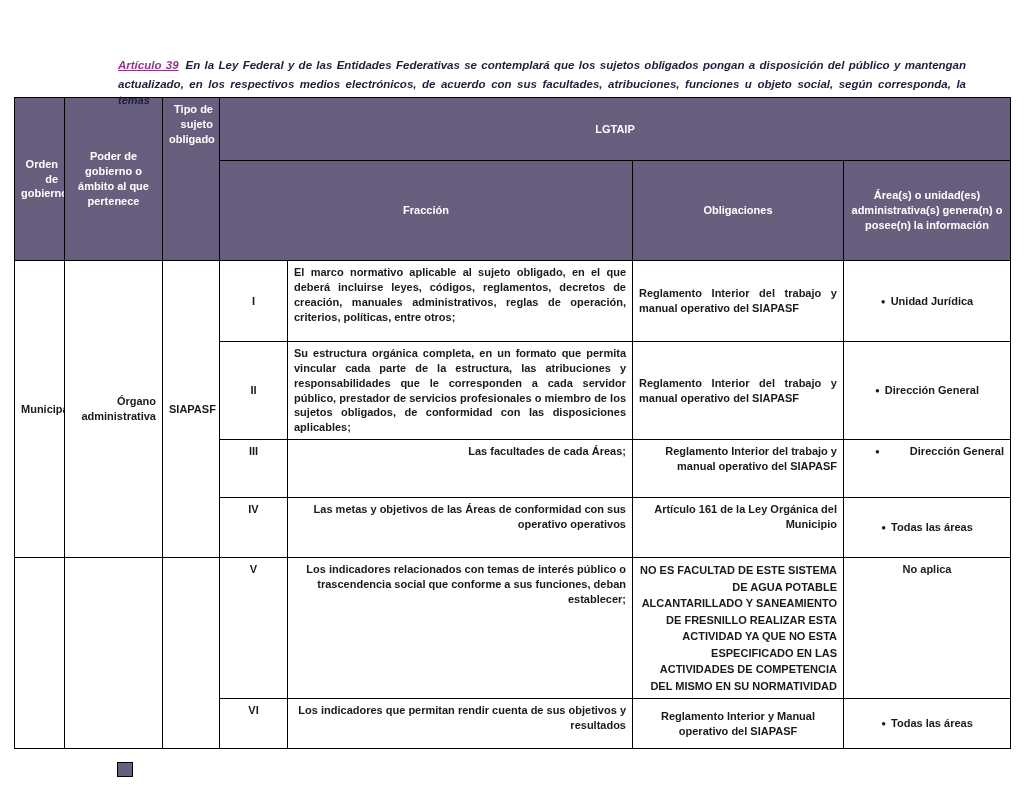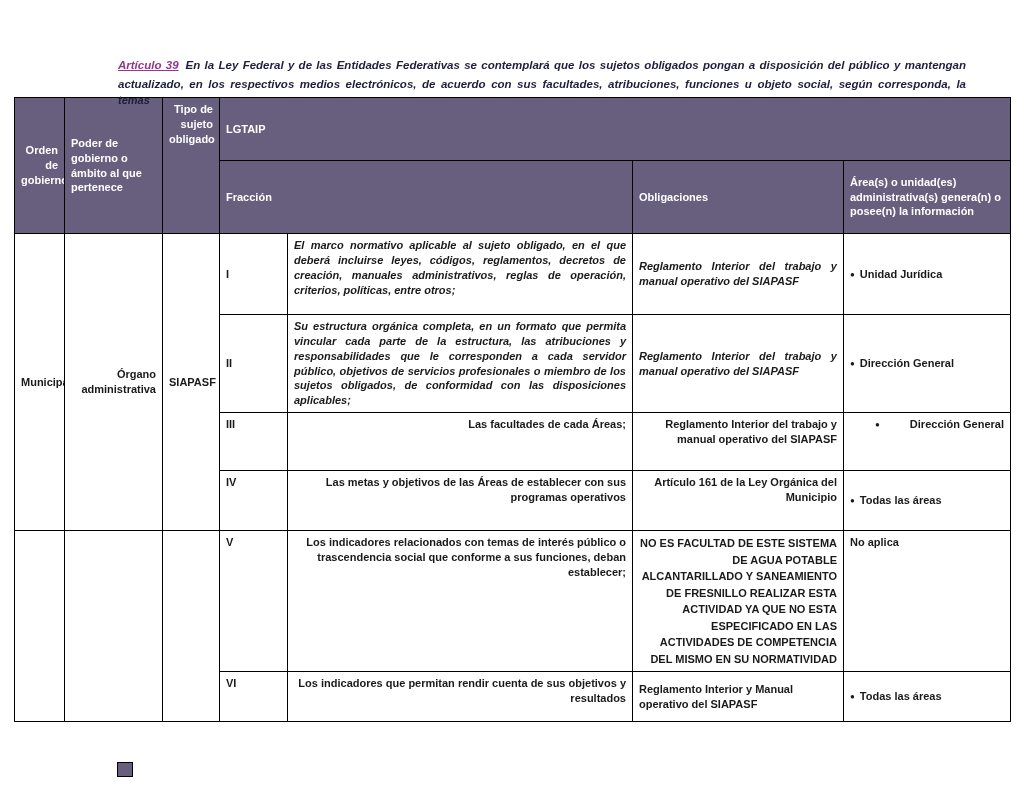--- a/index.html
+++ b/index.html
@@ -29,24 +29,24 @@
   .table-wrap { position:absolute; left:14px; top:97px; z-index:1; }
   table { border-collapse:collapse; table-layout:fixed; width:996px; background:#fff; }
   th, td {
     border:1px solid #000; padding:4px 6px; overflow:hidden;
     font-size:11px; line-height:1.35; color:#1a1a1a; font-weight:bold;
     vertical-align:top; text-align:right;
   }
   th { background:#685e7e; color:#ffffff; font-weight:bold; }
   .vmid { vertical-align:middle; }
   .vtop { vertical-align:top; }
-  .ctr  { text-align:left; }
-  .just { text-align:justify;font-style:italic; }
+  .ctr  { text-align:center; }
+  .just { text-align:justify; }
   .h-lgtaip { height:63px; }
-  .hrow2 th { height:73px; }
+  .hrow2 th { height:100px; }
   .rI   { height:81px; }
   .rII  { height:94px; }
   .rIII { height:58px; }
   .rIV  { height:60px; }
   .rV   { height:120px; }
   .rVI  { height:50px;padding-left:28px; }
   .apl-caps { text-transform:none; line-height:1.5;margin-top:17px; }
   .bullet { font-size:8px; margin-right:5px; position:relative; top:-1px; }
   .area-gap .bullet { margin-right:30px; }
   .next-fragment {
@@ -93,35 +93,35 @@
         <td rowspan="4" class="vmid">Órgano administrativa</td>
         <td rowspan="4" class="vmid ctr">SIAPASF</td>
         <td class="vmid ctr">I</td>
         <td class="vtop just">El marco normativo aplicable al sujeto obligado, en el que deberá incluirse leyes, códigos, reglamentos, decretos de creación, manuales administrativos, reglas de operación, criterios, políticas, entre otros;</td>
         <td class="vmid just">Reglamento Interior del trabajo y manual operativo del SIAPASF</td>
         <td class="vmid ctr"><span class="bullet">●</span><span>Unidad Jurídica</span></td>
       </tr>
 
       <tr class="rII">
         <td class="vmid ctr">II</td>
-        <td class="vtop just">Su estructura orgánica completa, en un formato que permita vincular cada parte de la estructura, las atribuciones y responsabilidades que le corresponden a cada servidor público, objetivos de servicios profesionales o miembro de los sujetos obligados, de conformidad con las disposiciones aplicables;</td>
+        <td class="vtop just">Su estructura orgánica completa, en un formato que permita vincular cada parte de la estructura, las atribuciones y responsabilidades que le corresponden a cada servidor público, prestador de servicios profesionales o miembro de los sujetos obligados, de conformidad con las disposiciones aplicables;</td>
         <td class="vmid just">Reglamento Interior del trabajo y manual operativo del SIAPASF</td>
         <td class="vmid ctr"><span class="bullet">●</span><span>Dirección General</span></td>
       </tr>
 
       <tr class="rIII">
         <td class="vtop ctr">III</td>
         <td class="vtop">Las facultades de cada Áreas;</td>
         <td class="vtop">Reglamento Interior del trabajo y manual operativo del SIAPASF</td>
         <td class="vtop area-gap"><span class="bullet">●</span><span>Dirección General</span></td>
       </tr>
 
       <tr class="rIV">
         <td class="vtop ctr">IV</td>
-        <td class="vtop">Las metas y objetivos de las Áreas de establecer con sus programas operativos</td>
+        <td class="vtop">Las metas y objetivos de las Áreas de conformidad con sus operativo operativos</td>
         <td class="vtop">Artículo 161 de la Ley Orgánica del Municipio</td>
         <td class="vmid ctr"><span class="bullet">●</span><span>Todas las áreas</span></td>
       </tr>
 
       <tr class="rV">
         <td rowspan="2" class="vtop"></td>
         <td rowspan="2" class="vtop"></td>
         <td rowspan="2" class="vtop"></td>
         <td class="vtop ctr">V</td>
         <td class="vtop">Los indicadores relacionados con temas de interés público o trascendencia social que conforme a sus funciones, deban establecer;</td>

